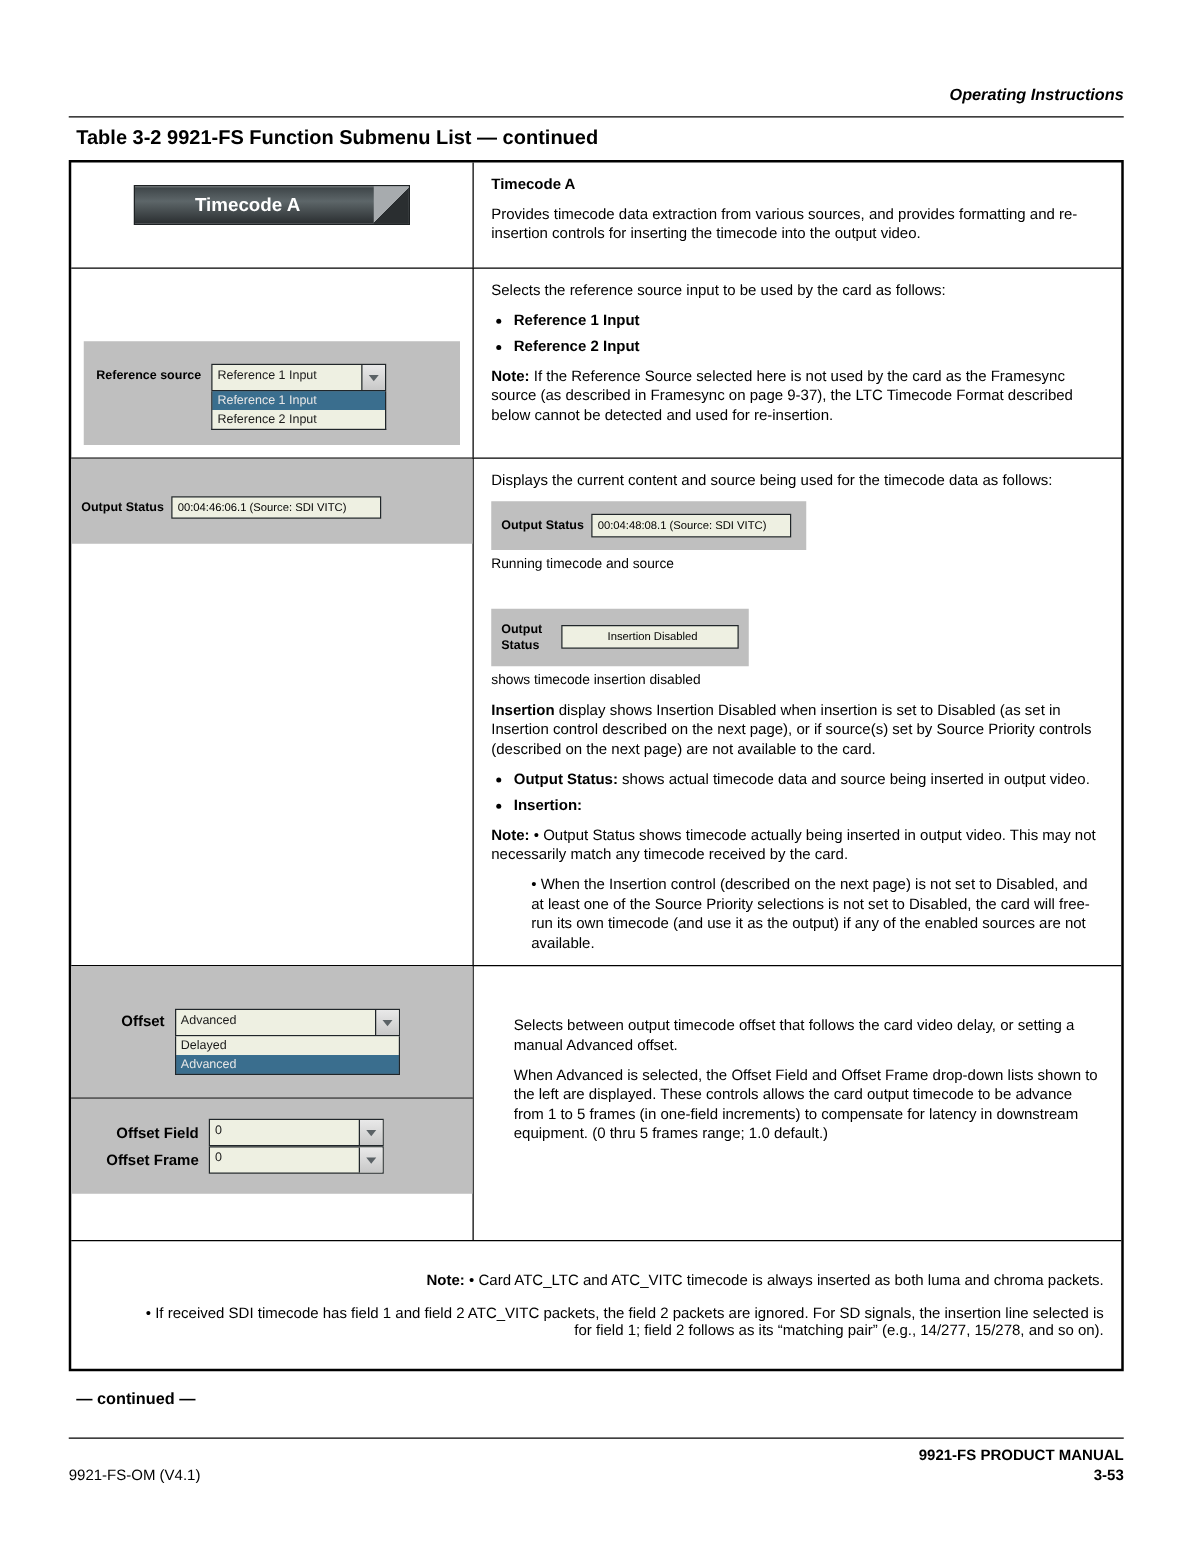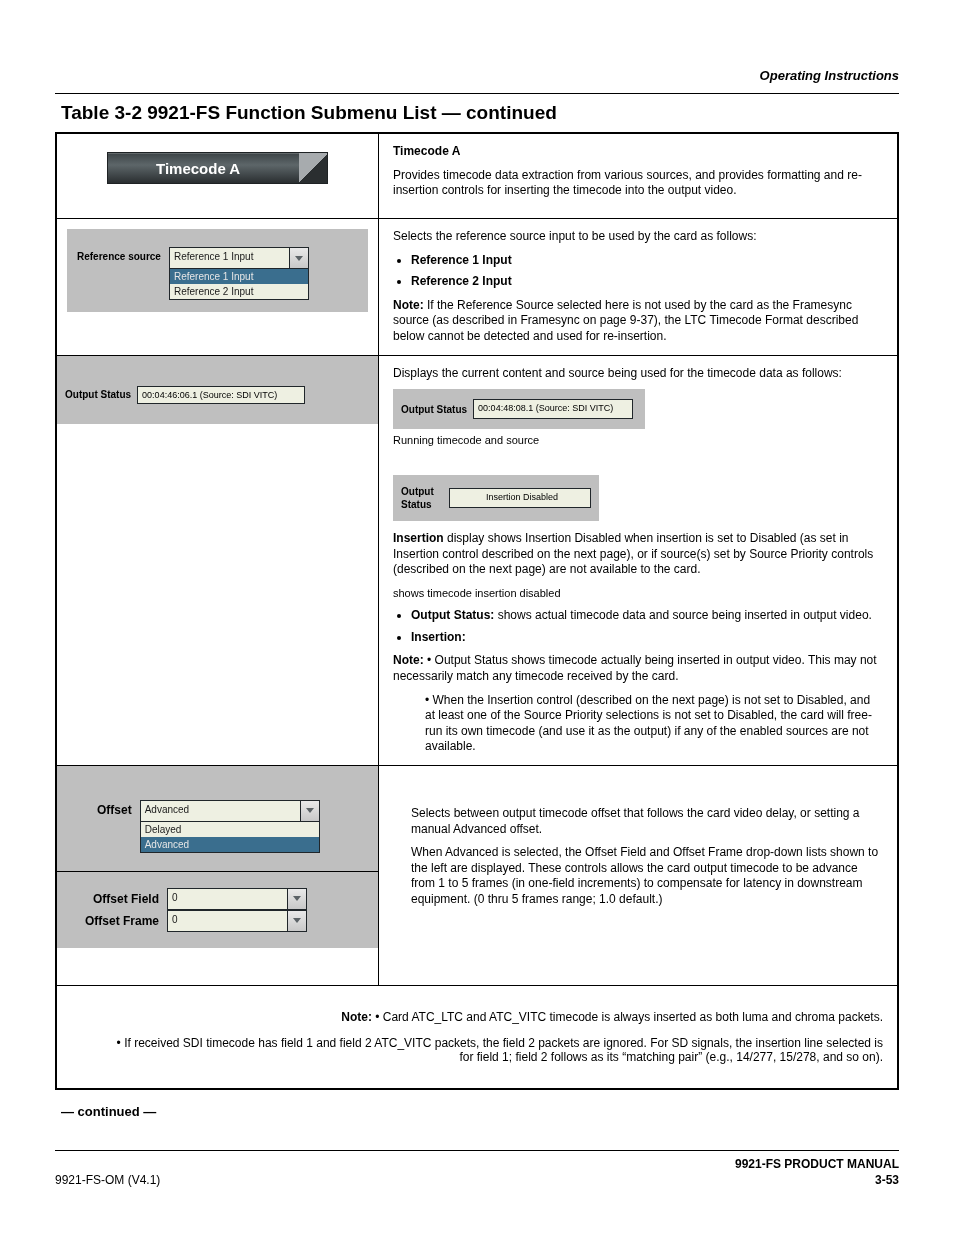--- a/index.html
+++ b/index.html
@@ -23,21 +23,21 @@
   }
   .running-head {
     display: flex;
     justify-content: flex-end;
     font-weight: bold;
     font-style: italic;
     font-size: 13px;
     margin-bottom: 10px;
   }
   .table-caption {
-    font-size: 19px;
+    font-size: 16px;
     font-weight: bold;
     margin: 4px 0 8px 6px;
   }
   .outer-table {
     width: 100%;
     border: 2px solid #000;
     box-sizing: border-box;
   }
   .row {
     display: flex;
@@ -213,21 +213,21 @@
       </div>
       <div class="cell-right">
         <p><span class="subhead">Timecode A</span></p>
         <p>Provides timecode data extraction from various sources, and provides formatting and re-insertion controls for inserting the timecode into the output video.</p>
       </div>
     </div>
 
     <div class="row row2">
       <div class="cell-left">
         <div class="cell-inner">
-          <div class="gray-panel" style="padding:18px 10px 12px 10px;">
+          <div class="gray-panel" style="padding:18px 10px 12px 10px;margin-top:48px;">
             <div class="field-rowx">
               <span class="small-label" style="padding-top:4px;">Reference source</span>
               <div class="combo" style="width:140px;">
                 <div class="combo-head">
                   <span class="txt">Reference 1 Input</span>
                   <span class="btn">
                       <span class="chev"></span>
                     </span>
                 </div>
                 <div class="combo-list">
@@ -270,23 +270,23 @@
           </div>
         </div>
         <p style="font-size:11px;"><span>Running timecode</span> <span>and source</span></p>
 
         <div class="gray-panel tight" style="width:190px; margin:28px 0 4px 0; padding:10px 8px;">
           <div class="status-pair">
             <span class="small-label">Output Status</span>
             <span class="readout sm" style="min-width:100px;padding-left:36px;">Insertion Disabled</span>
           </div>
         </div>
+        <p style="font-size:11px;">shows timecode insertion disabled</p>
+
         <p style="margin-top:10px;"><b>Insertion</b> <span>display shows Insertion Disabled when insertion is set to Disabled (as set in Insertion control described on the next page), or if source(s) set by Source Priority controls (described on the next page) are not available to the card.</span></p>
-
-        <p style="font-size:11px;">shows timecode insertion disabled</p>
 
         <ul class="list-ul">
           <li><b>Output Status: </b><span>shows actual timecode data and source being inserted in output video.</span></li>
           <li><b>Insertion:</b></li>
         </ul>
 
         <p><b>Note:</b> • <span>Output Status shows timecode actually being inserted in output video. This may not necessarily match any timecode received by the card.</span></p>
         <p style="padding-left:32px;">• <span>When the Insertion control (described on the next page) is not set to Disabled, and at least one of the Source Priority selections is not set to Disabled, the card will free-run its own timecode (and use it as the output) if any of the enabled sources are not available.</span></p>
       </div>
     </div>

